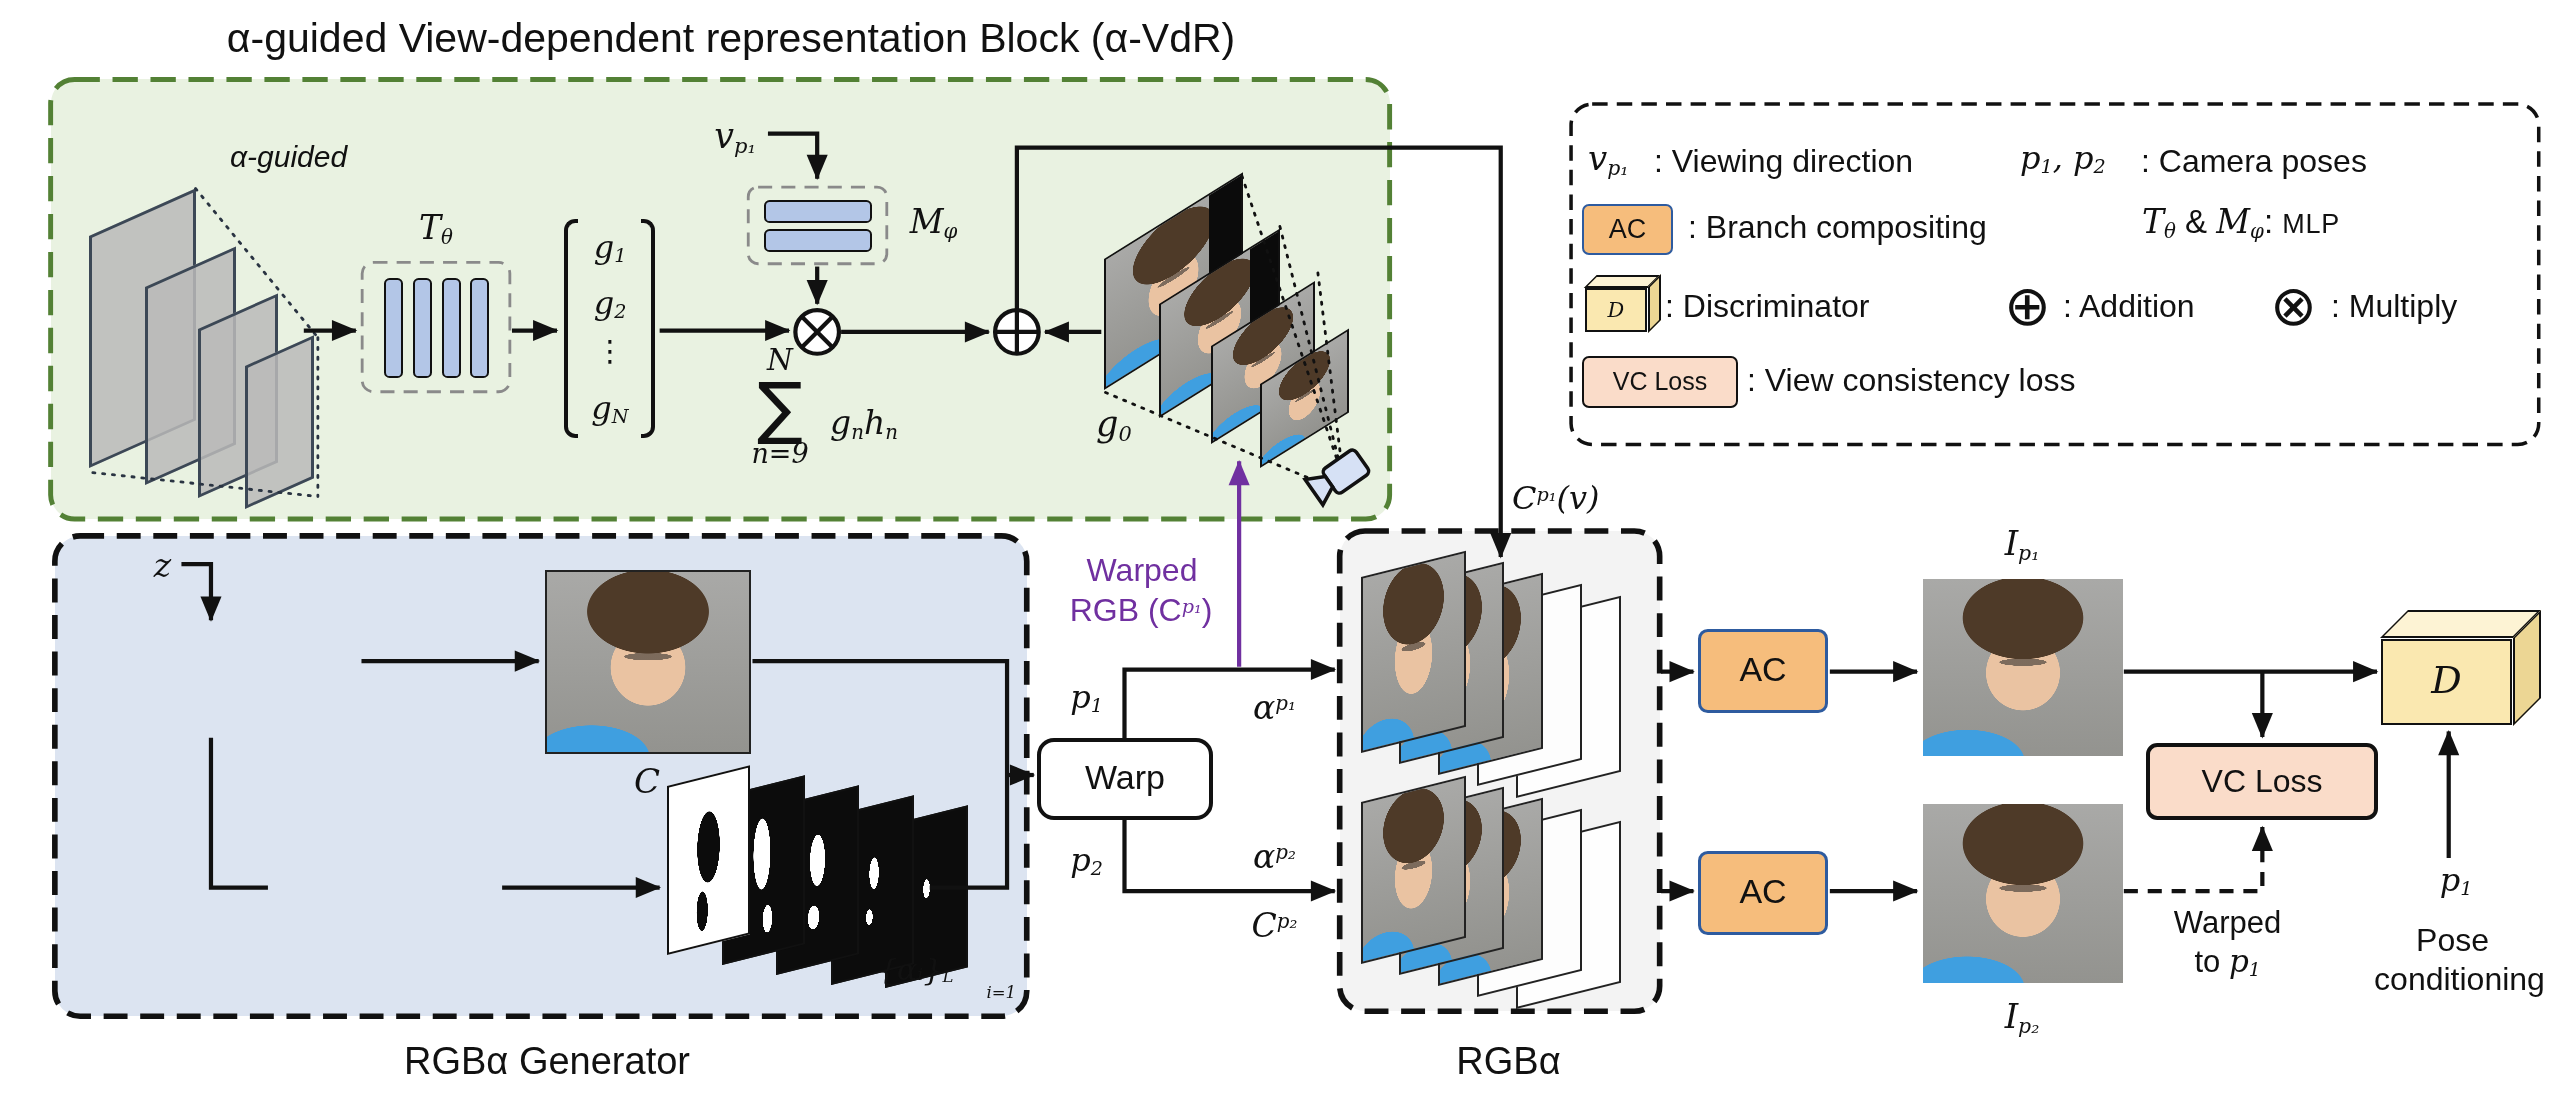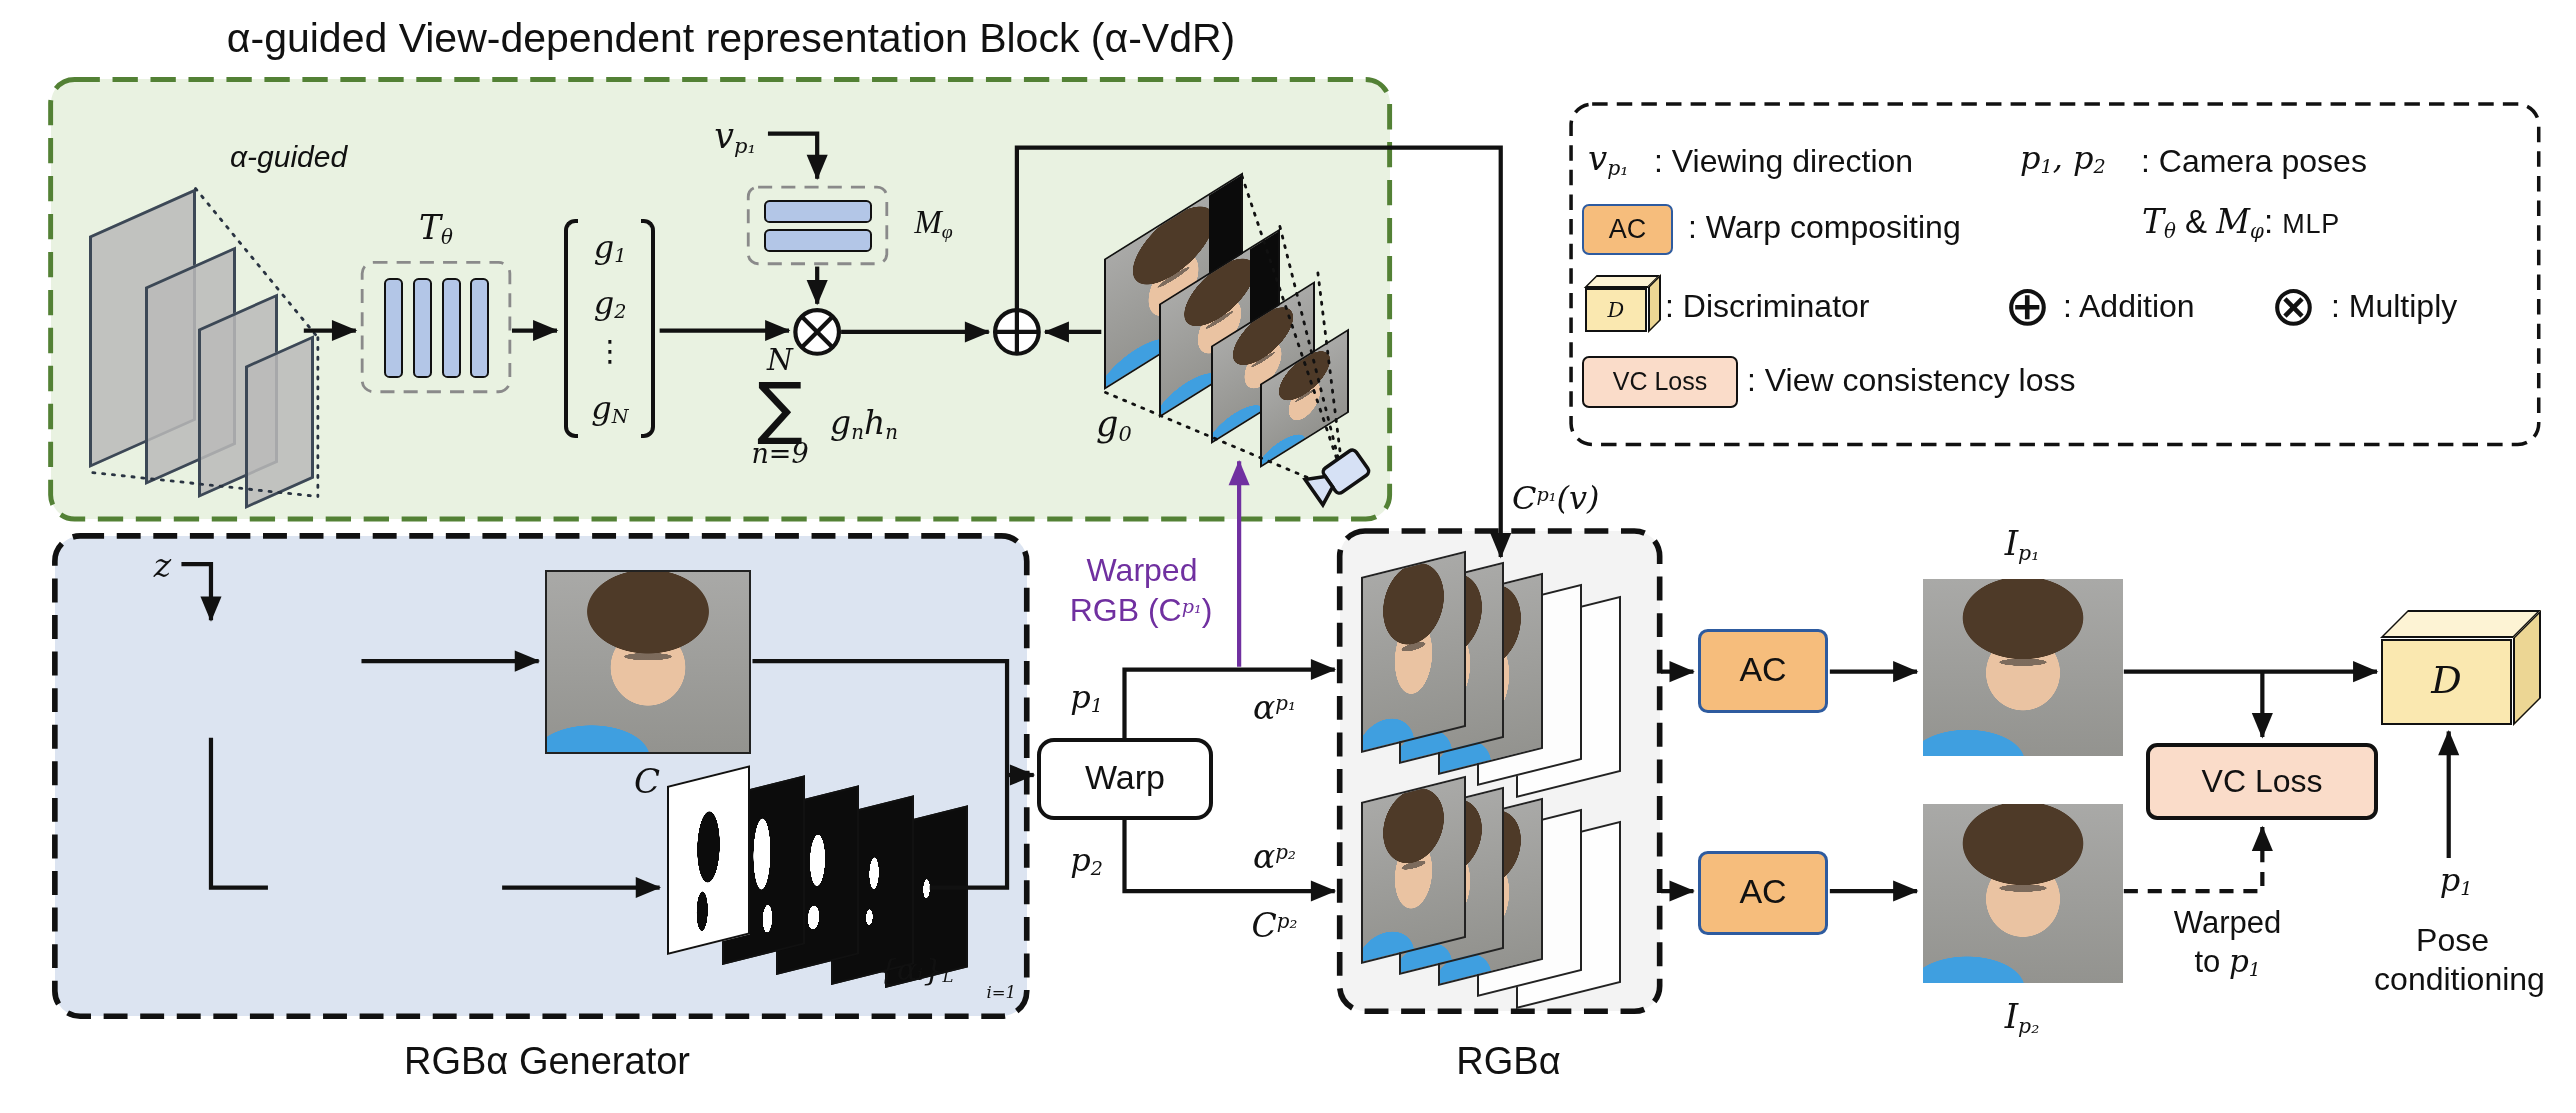--- a/index.html
+++ b/index.html
@@ -195,21 +195,21 @@
   <div class="fg lbl ctr mi" style="left:575px;top:287px;width:70px;font-size:32px;">
     <span>g</span><span class="sb">2</span></div>
   <div class="fg lbl ctr" style="left:575px;top:336px;width:70px;font-size:29.5px;">⋮</div>
   <div class="fg lbl ctr mi" style="left:575px;top:392px;width:70px;font-size:32px;">
     <span>g</span><span class="sb">N</span></div>
 
   <div class="fg lbl ctr mi" style="left:686px;top:118px;width:98px;font-size:35px;">
     <span>v</span><span class="sb">p₁</span></div>
   <div class="fg" style="left:764px;top:200px;width:108px;height:22.5px;background:#b3c6e7;border:2.8px solid #111;border-radius:5.6px;box-sizing:border-box;"></div>
   <div class="fg" style="left:764px;top:229px;width:108px;height:22.5px;background:#b3c6e7;border:2.8px solid #111;border-radius:5.6px;box-sizing:border-box;"></div>
-  <div class="fg lbl ctr mi" style="left:895px;top:205px;width:77px;font-size:33px;font-family:Liberation Serif, serif;">
+  <div class="fg lbl ctr mi" style="left:895px;top:205px;width:77px;font-size:33px;">
     <span>M</span><span class="sb">φ</span></div>
 
   <div class="fg ctr" style="left:731px;top:346px;width:98px;line-height:1;">
     <div class="mi" style="font-size:29.5px;">N</div>
     <div style="font-size:68px;font-family:'DejaVu Sans',sans-serif;line-height:.95;">∑</div>
     <div class="mi" style="font-size:27px;">n=9</div>
   </div>
   <div class="fg lbl mi" style="left:830px;top:406px;font-size:33px;">
     <span>g</span><span class="sb">n</span><span>h</span><span class="sb">n</span>
   </div>
@@ -288,21 +288,21 @@
     <span>v</span><span class="sb">p₁</span></div>
   <div class="fg lbl" style="left:1654px;top:145px;font-size:32px;">: Viewing direction</div>
   <div class="fg lbl mi" style="left:2020px;top:142px;font-size:32px;">
     <span>p</span><span class="sb">1</span><span>, </span><span>p</span><span class="sb">2</span>
   </div>
   <div class="fg lbl" style="left:2141px;top:145px;font-size:32px;">: Camera poses</div>
 
   <div class="fg" style="left:1582px;top:204px;width:91px;height:51px;background:#f6bd7c;border:2.8px solid #2e5b9f;border-radius:7px;box-sizing:border-box;">
     <div class="boxlabel lbl" style="font-size:27px;">AC</div>
   </div>
-  <div class="fg lbl" style="left:1688px;top:211px;font-size:32px;">: Warp compositing</div>
+  <div class="fg lbl" style="left:1688px;top:211px;font-size:32px;">: Branch compositing</div>
   <div class="fg lbl mi" style="left:2142px;top:205px;font-size:33px;">
     <span>T</span><span class="sb">θ</span><span class="sans"> &amp; </span><span>M</span><span class="sb">φ</span><span class="sans">: </span><span class="sans" style="font-size:27px;letter-spacing:0.7px;">MLP</span>
   </div>
 
   <div class="box3d fg" style="left:1585px;top:288px;width:62px;height:44px;--ext:12.7px;z-index:3;">
     <div class="boxlabel lbl mi" style="font-size:21px;">D</div>
   </div>
   <div class="fg lbl" style="left:1665px;top:290px;font-size:32px;">: Discriminator</div>
   <div class="fg lbl" style="left:2004px;top:277px;font-size:56px;font-family:'DejaVu Sans',sans-serif;">⊕</div>
   <div class="fg lbl" style="left:2063px;top:290px;font-size:32px;">: Addition</div>

